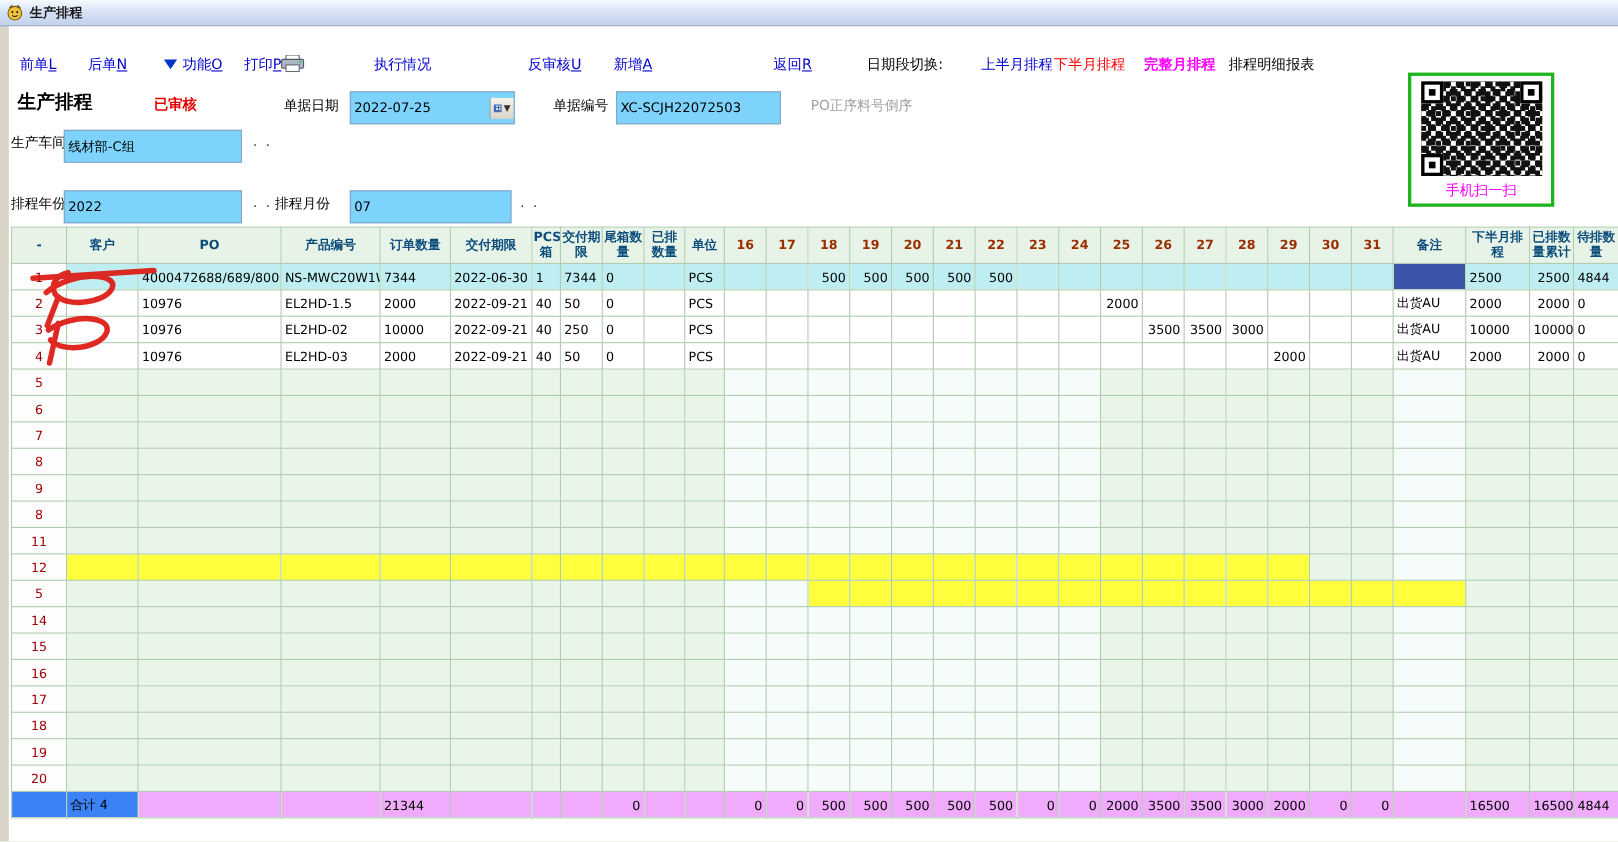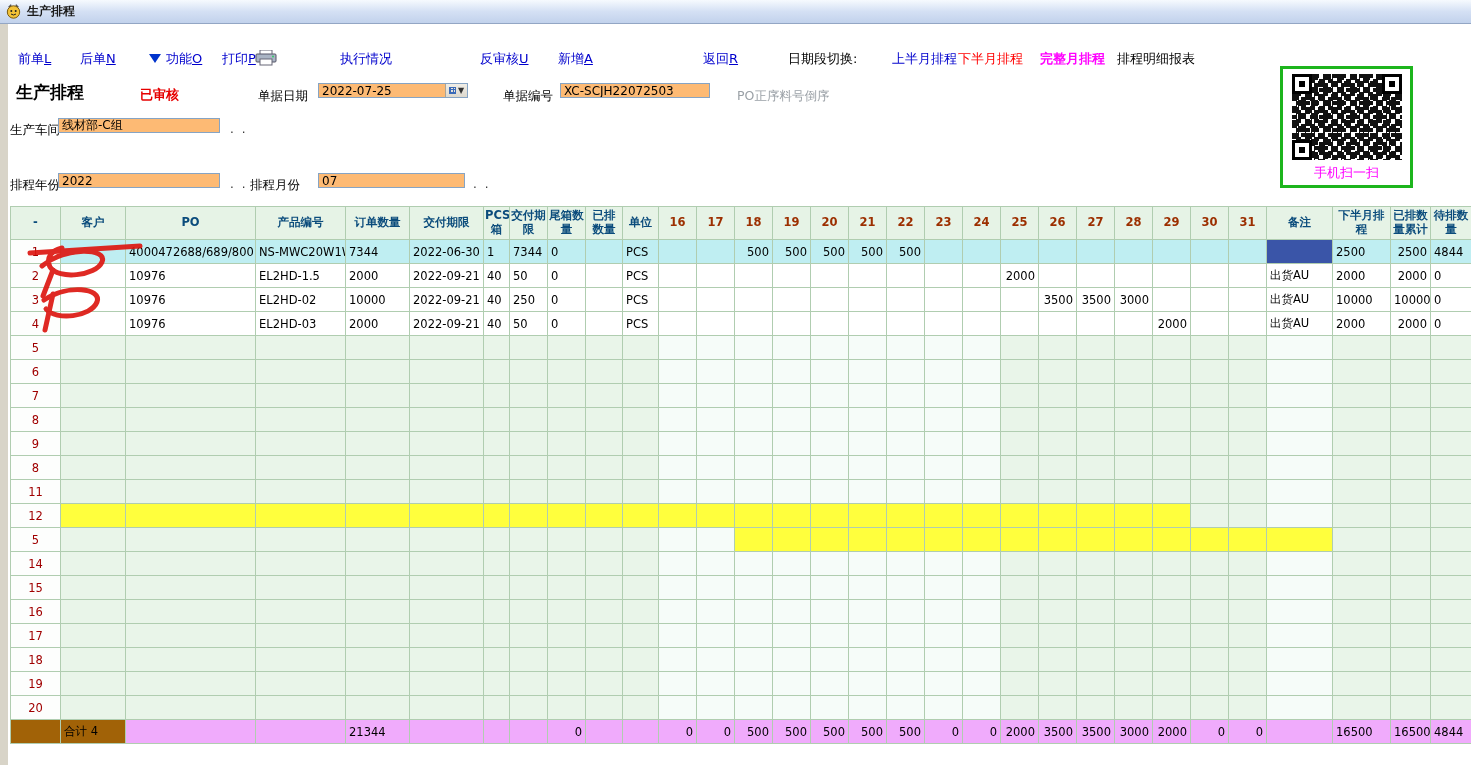--- a/index.html
+++ b/index.html
@@ -20,21 +20,21 @@
   .mi u{text-decoration:underline}
   .mi-black{color:#000000}
   .fn-arrow{position:absolute;left:149px;top:54px;width:0;height:0;
     border-left:6px solid transparent;border-right:6px solid transparent;border-top:9px solid #0033cc}
   .printer{position:absolute;left:255px;top:50px}
 
   
   .pagetitle{position:absolute;left:16px;top:81px;font-size:17px;font-weight:bold;color:#000}
   .audit{position:absolute;left:140px;top:86px;font-size:13px;font-weight:bold;color:#e60000}
   .flabel{position:absolute;font-size:12.5px;color:#000;white-space:nowrap}
-  .input{position:absolute;height:15px;border:1px solid #86a4c4;background:#fdba74;font-size:12px;
+  .input{position:absolute;height:30px;border:1px solid #86a4c4;background:#7dd3fc;font-size:12px;
     display:flex;align-items:center;padding-left:3px;white-space:nowrap;overflow:hidden}
   .input .val{flex:1}
   .ddbtn{width:22px;height:19px;background:linear-gradient(#f4f2ec,#d9d4c8);border-left:1px solid #a8a49a;
     display:flex;align-items:center;justify-content:center;font-size:8px;color:#333;cursor:pointer;gap:2px}
   .cal-ico{width:7px;height:7px;background:
      repeating-linear-gradient(0deg,#3a6ab8 0 1px,transparent 1px 3px),
      repeating-linear-gradient(90deg,#3a6ab8 0 1px,transparent 1px 3px);border:1px solid #3a6ab8}
   .dots{position:absolute;font-size:12px;color:#333;letter-spacing:2px;cursor:pointer}
   .sorthint{position:absolute;left:737px;top:88px;font-size:12.5px;color:#9aa0a6}
 
@@ -60,21 +60,21 @@
   #grid th.dh{color:#9c2f00}
   #grid td.rn{background:#fdfefd;color:#a00000;text-align:center}
   #grid td.cg{background:#e9f5e9}
   #grid td.cw{background:#f6fcf9}
   #grid td.cd{background:#ffffff}
   #grid td.sel{background:#bfeef2}
   #grid td.selcell{background:#3a55a8}
   #grid td.yl{background:#ffff3d}
   #grid td.ar{text-align:right}
   #grid td.totg{background:#f0abfc}
-  #grid td.totpink{background:#a16207}
+  #grid td.totpink{background:#3b82f6}
 
   
   .scribble{position:absolute;left:22px;top:236px;pointer-events:none;z-index:5}
 </style>
 </head>
 <body>
 
 <div class="titlebar">
   <span class="app-icon">
     <svg width="17" height="17" viewBox="0 0 17 17">

